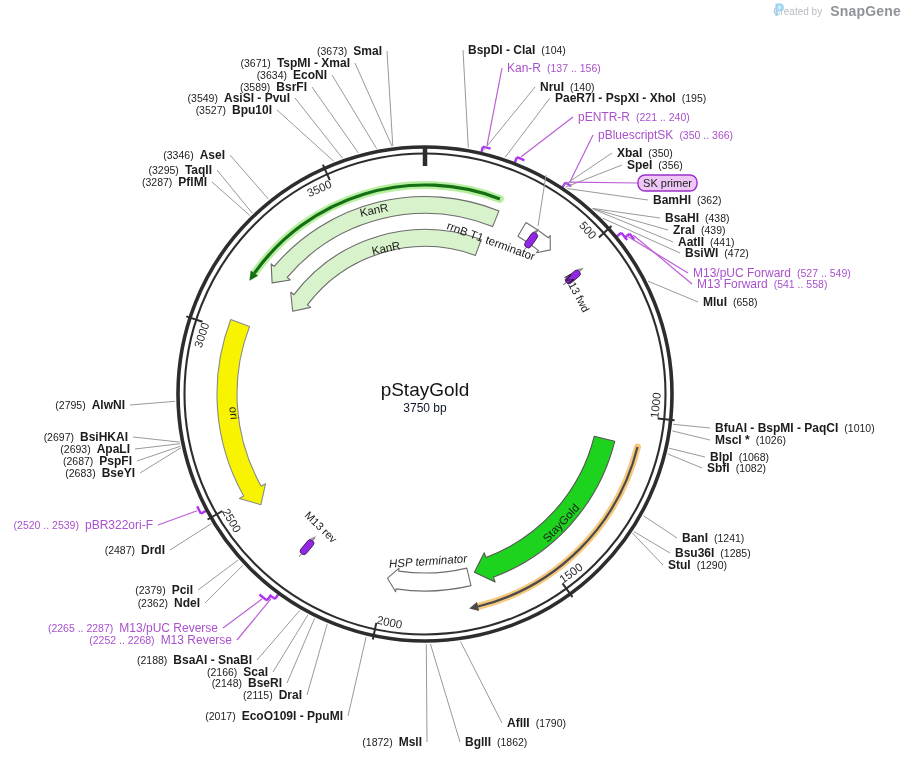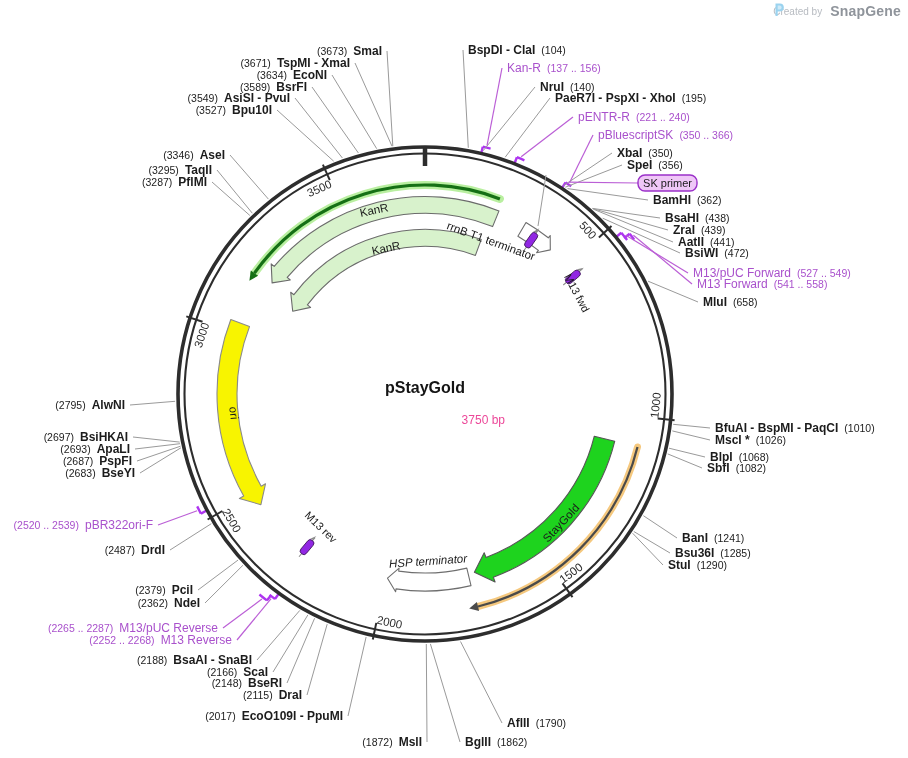--- a/index.html
+++ b/index.html
@@ -3,22 +3,22 @@
 <meta charset="utf-8">
 <style>
   html,body{margin:0;padding:0;background:#fff;}
   .canvas{position:relative;width:908px;height:758px;background:#ffffff;overflow:hidden;
           font-family:"Liberation Sans",sans-serif;}
   .canvas svg{position:absolute;left:0;top:0;}
   .watermark{position:absolute;top:3px;right:7px;display:flex;align-items:center;gap:4px;}
   .wm-created{font-size:10px;color:#b7bbc1;}
   .wm-brand{font-size:14px;color:#8f949b;font-weight:600;letter-spacing:.2px;}
   .title-block{position:absolute;left:345px;top:379px;width:160px;text-align:center;}
-  .plasmid-name{font-weight:bold;font-size:16px;color:#141414;}
-  .plasmid-size{font-size:12px;color:#ec4899;margin-top:16px;text-align:right;}
+  .plasmid-name{font-weight:normal;font-size:19px;color:#141414;}
+  .plasmid-size{font-size:12px;color:#0f172a;margin-top:0;}
 </style>
 </head>
 <body>
 
 <div class="canvas">
   <svg id="map-svg" width="908" height="758" viewBox="0 0 908 758">
       <g>
         <path d="M482.8,146.7 A254,254 0 0 1 490.6,148.6" fill="none" stroke="#AE35F0" stroke-width="2.4"></path>
         <line x1="482.8" y1="146.7" x2="481.2" y2="153.5" stroke="#AE35F0" stroke-width="2.4"></line>
       </g>

